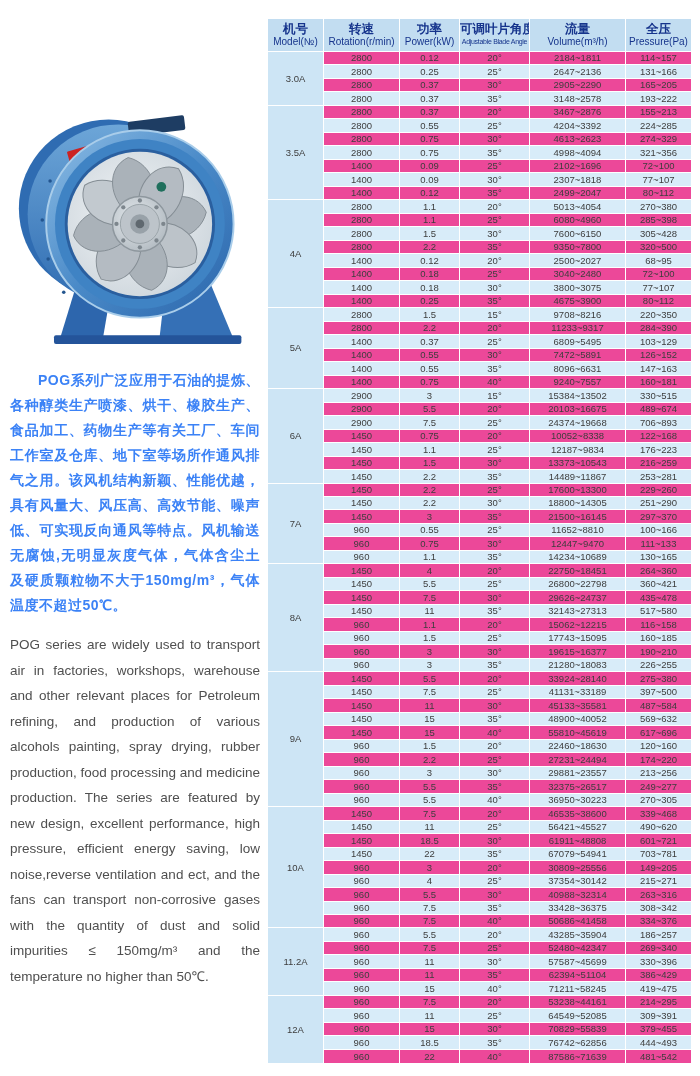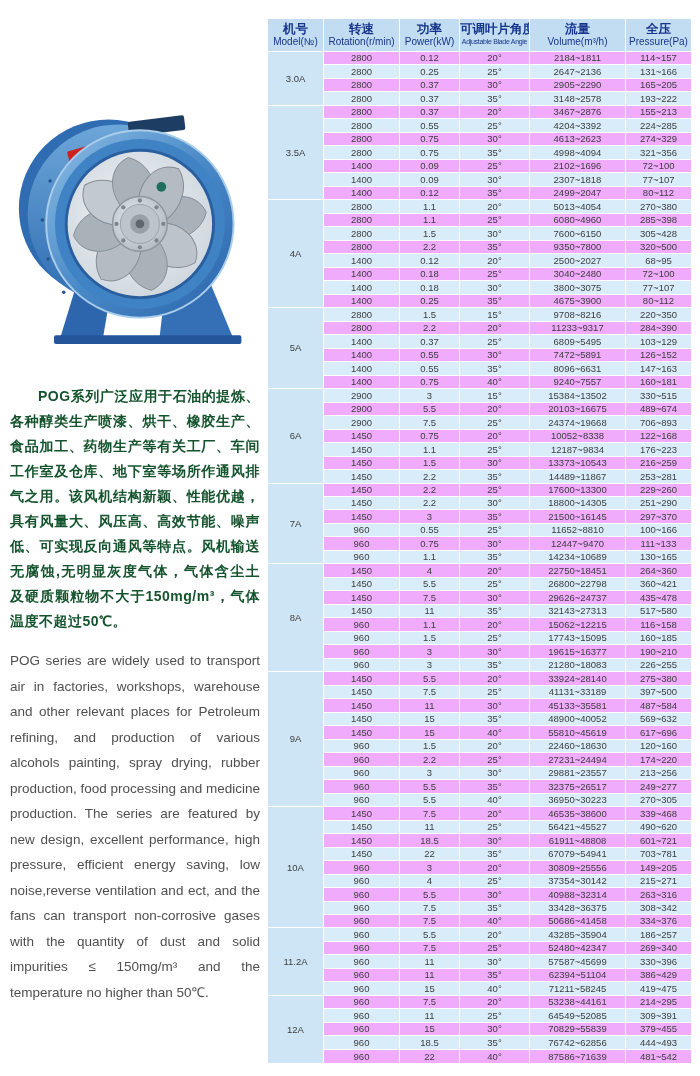--- a/index.html
+++ b/index.html
@@ -4,32 +4,32 @@
 <style>
   html,body{margin:0;padding:0;}
   body{
     width:700px;height:1076px;position:relative;background:#ffffff;
     font-family:"Liberation Sans", sans-serif;overflow:hidden;
   }
   
   .left-col{position:absolute;left:10px;top:14px;width:250px;}
   .fan-wrap{width:244px;height:258px;margin:78px auto 8px auto;}
   .cn-text{
-    margin-top:34px;font-size:14px;line-height:25px;font-weight:bold;
-    color:#14532d;text-align:justify;text-indent:2em;letter-spacing:.5px;
+    margin-top:18px;font-size:14px;line-height:25px;font-weight:bold;
+    color:#3b82f6;text-align:justify;text-indent:2em;letter-spacing:.5px;
   }
   .en-text{
     font-size:13.5px;line-height:25.5px;color:#4f4f4f;
     text-align:justify;
   }
   
   .table-wrap{position:absolute;left:267px;top:18px;width:424px;}
   table.spec{
     border-collapse:collapse;table-layout:fixed;width:424px;height:1046px;
-    background:#f0abfc;
+    background:#ec4899;
   }
   table.spec th,table.spec td{
     border:1px solid #ffffff;padding:0 1px;text-align:center;overflow:hidden;
     white-space:nowrap;
   }
   table.spec thead th{
     background:var(--header-bg);color:var(--header-text);
     padding:3px 0 4px 0;vertical-align:middle;
   }
   .th-cn{font-size:12.5px;font-weight:bold;line-height:15px;}

